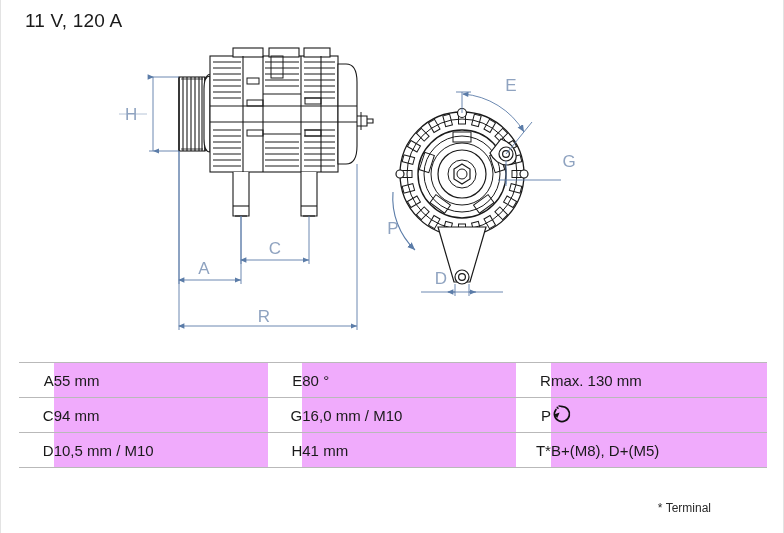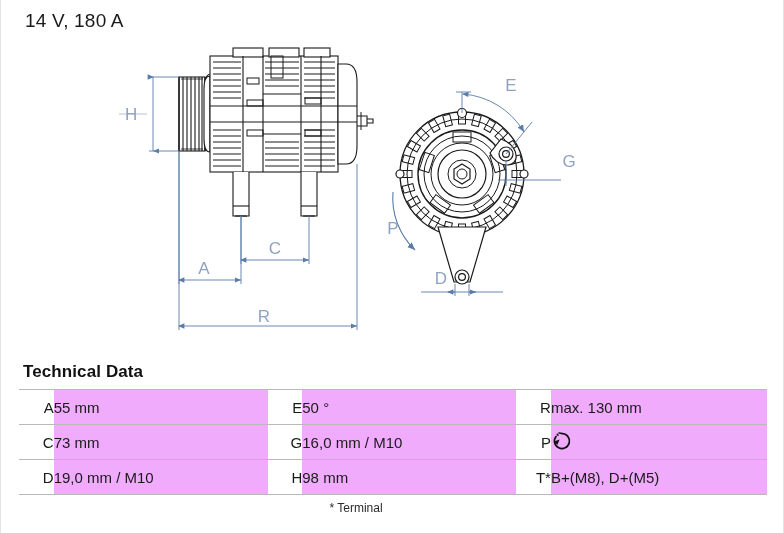--- a/index.html
+++ b/index.html
@@ -89,38 +89,38 @@
 
   
   .rot-icon { display: inline-block; vertical-align: middle; }
 
   
   #footnote {
     position: absolute;
     left: 0;
     top: 501px;
     width: 784px;
-    text-align: center;
+    text-align: right;
     padding-right: 74px;
     box-sizing: border-box;
     font-size: 12px;
     color: #2a2a2a;
   }
   .dimlabel {
     font-family: "Liberation Sans", sans-serif;
     font-size: 17px;
     fill: #8fa3c0;
   }
 </style>
 </head>
 <body>
 
 <div id="page">
 
-  <div id="title">14 V, 180 A</div>
+  <div id="title">11 V, 120 A</div>
 
   <div id="drawings">
     <svg width="784" height="318" viewBox="0 0 784 318" xmlns="http://www.w3.org/2000/svg">
       <defs>
         <marker id="ar" markerWidth="8" markerHeight="8" refX="7" refY="3" orient="auto">
           <path d="M0,0 L7,3 L0,6 z" fill="#5b7ca8"></path>
         </marker>
         <marker id="al" markerWidth="8" markerHeight="8" refX="1" refY="3" orient="auto">
           <path d="M7,0 L0,3 L7,6 z" fill="#5b7ca8"></path>
         </marker>
@@ -387,61 +387,60 @@
           <path d="M447,258 L454,258" marker-start="url(#al)"></path>
           <path d="M468,258 L475,258" marker-end="url(#ar)"></path>
         </g>
         <text class="dimlabel" x="440" y="250" text-anchor="middle">D</text>
       </g>
     </svg>
   </div>
 
   <div id="techdata">
 
-    <div id="td-heading">Technical Data</div>
 
     <table class="td">
       <colgroup>
         <col class="c-k">
           <col class="c-v1">
         <col class="c-k">
           <col class="c-v2">
         <col class="c-k">
           <col class="c-v3">
       </colgroup>
       <tbody>
         <tr>
           <td class="k">A</td>
           <td class="v">55 mm</td>
           <td class="k">E</td>
-          <td class="v">50 °</td>
+          <td class="v">80 °</td>
           <td class="k">R</td>
           <td class="v">max. 130 mm</td>
         </tr>
         <tr>
           <td class="k">C</td>
-          <td class="v">73 mm</td>
+          <td class="v">94 mm</td>
           <td class="k">G</td>
           <td class="v">16,0 mm / M10</td>
           <td class="k">P</td>
           <td class="v">
             <span class="rot-icon">
               <svg width="22" height="22" viewBox="0 0 22 22" xmlns="http://www.w3.org/2000/svg">
                 <path d="M11,3.5 A7.5 7.5 0 1 1 5.0,6.4" fill="none" stroke="#111111" stroke-width="1.7" stroke-linecap="round"></path>
                 <path d="M8.0,3.0 L11,3.6 M6.2,4.3 L7.0,5.2" fill="none" stroke="#111111" stroke-width="1.5" stroke-linecap="round"></path>
                 <path d="M3.0,11.5 L8.6,9.6 L6.3,14.9 Z" fill="#111111"></path>
               </svg>
             </span>
           </td>
         </tr>
         <tr class="last">
           <td class="k">D</td>
-          <td class="v">19,0 mm / M10</td>
+          <td class="v">10,5 mm / M10</td>
           <td class="k">H</td>
-          <td class="v">98 mm</td>
+          <td class="v">41 mm</td>
           <td class="k">T*</td>
           <td class="v">B+(M8), D+(M5)</td>
         </tr>
       </tbody>
     </table>
   </div>
 
   <div id="footnote">* Terminal</div>
 
 </div>

